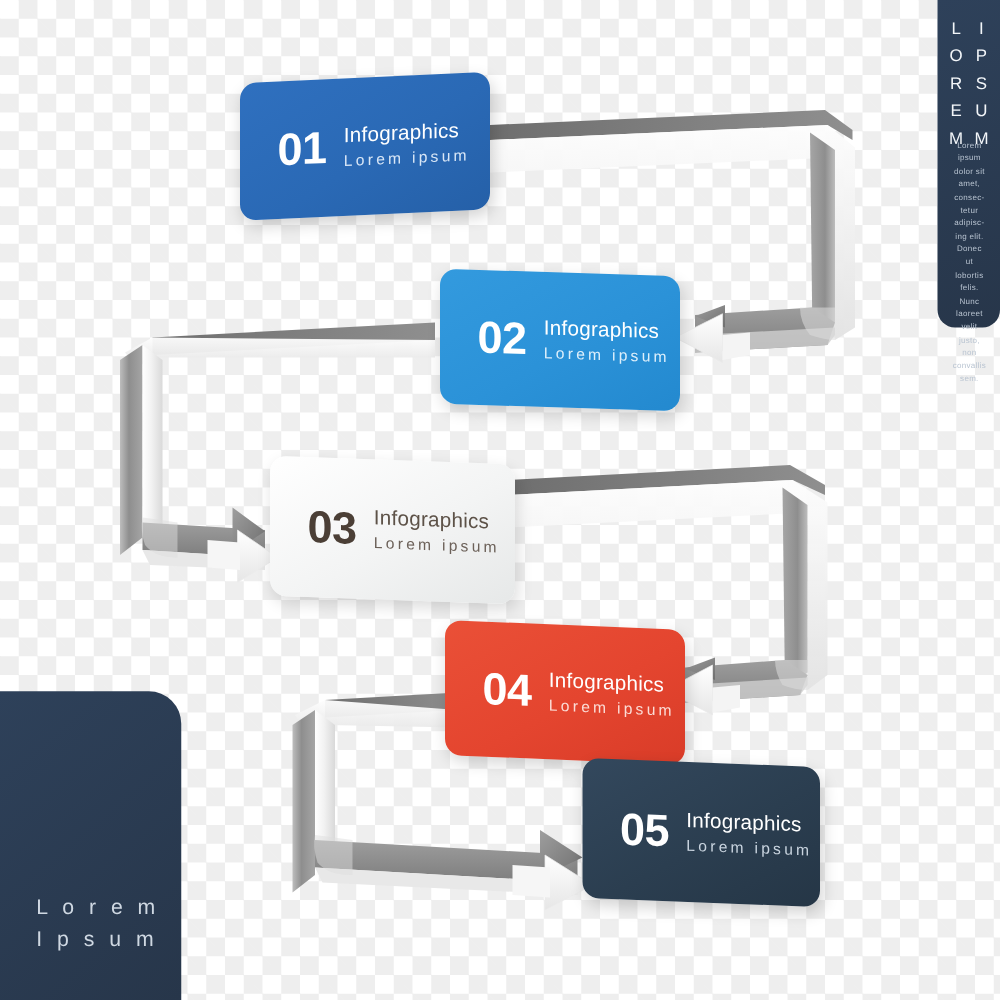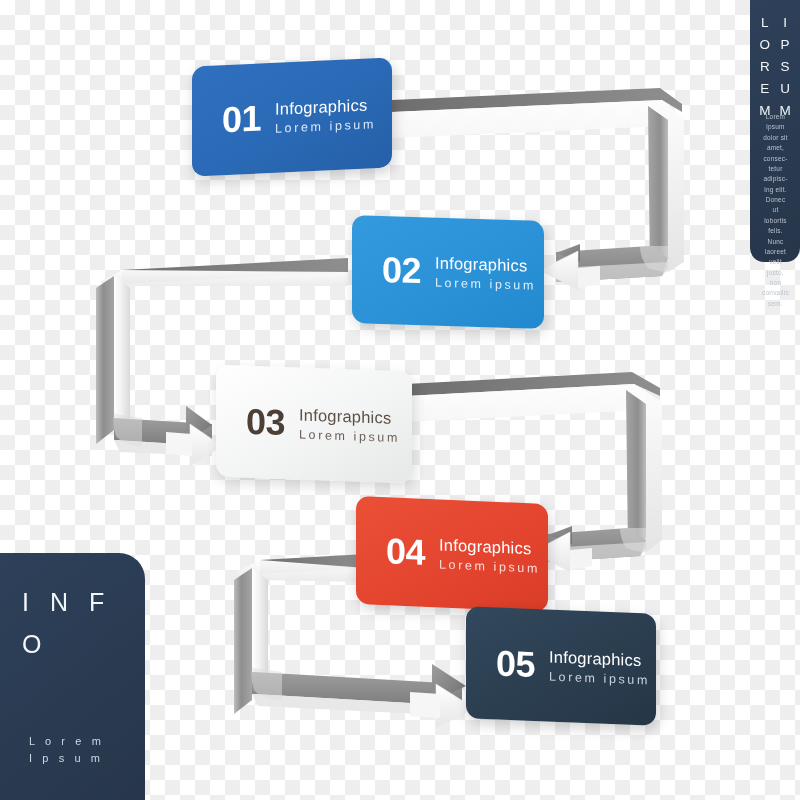--- a/index.html
+++ b/index.html
@@ -81,25 +81,24 @@
     font-size: 25px;
     letter-spacing: 7px;
     line-height: 1.68;
     font-weight: 300;
     color: #f3f6f9;
   }
   #left-panel .lp-sub {
     position: absolute;
     left: 29px;
     top: 160px;
-    font-size: 11px;
+    font-size: 17px;
     letter-spacing: 3.6px;
     line-height: 1.55;
     color: #cfd8e2;
-    margin-top: 20px;
   }
 
   #right-panel {
     position: absolute;
     left: 750px;
     top: 0;
     width: 50px;
     height: 262px;
     background: linear-gradient(160deg, #2e415a 0%, #27364a 100%);
     border-bottom-left-radius: 14px;
@@ -300,21 +299,20 @@
       <span class="num" style="color:#ffffff;">05</span>
       <span class="txtwrap">
         <span class="t1" style="display:block;color:#ffffff;">Infographics</span>
         <span class="t2" style="display:block;color:#c9d4df;">Lorem ipsum</span>
       </span>
     </div>
   </div>
 
   <div id="left-panel">
     <div class="lp-title">
-      <div>I N F O</div>
     </div>
     <div class="lp-sub">
       <div>L o r e m</div>
       <div>I p s u m</div>
     </div>
   </div>
 
   <div id="right-panel">
     <div class="rp-title">
       <div>

